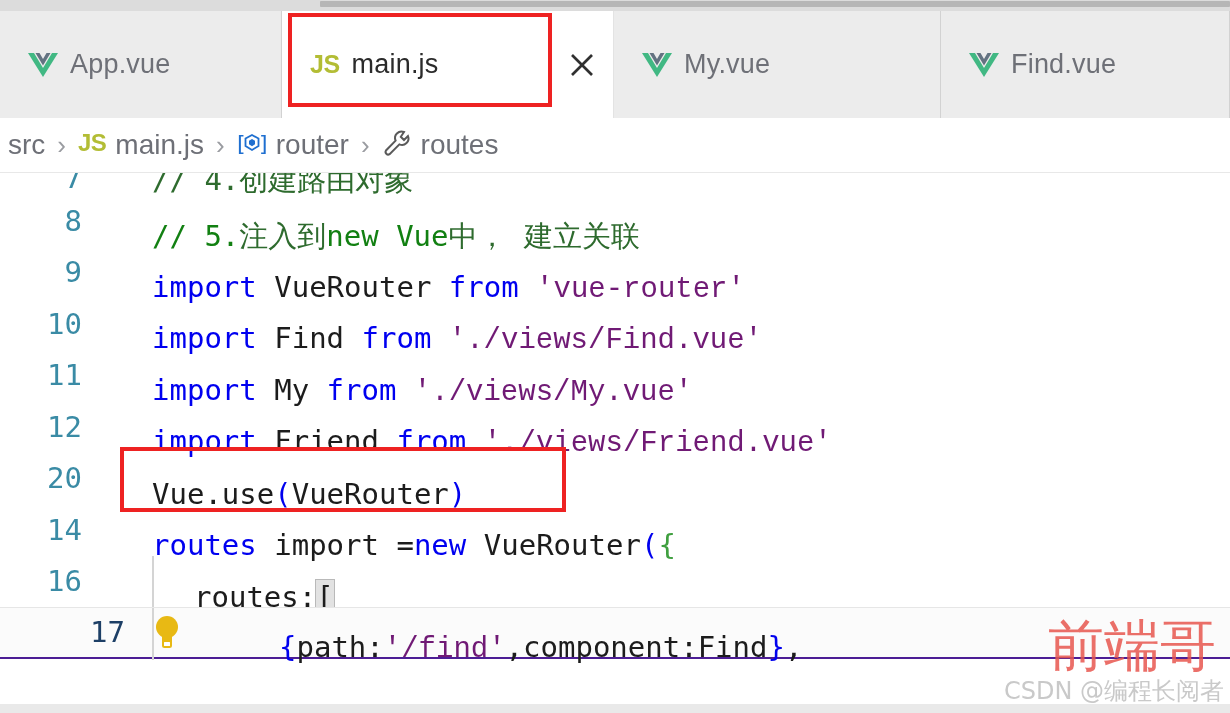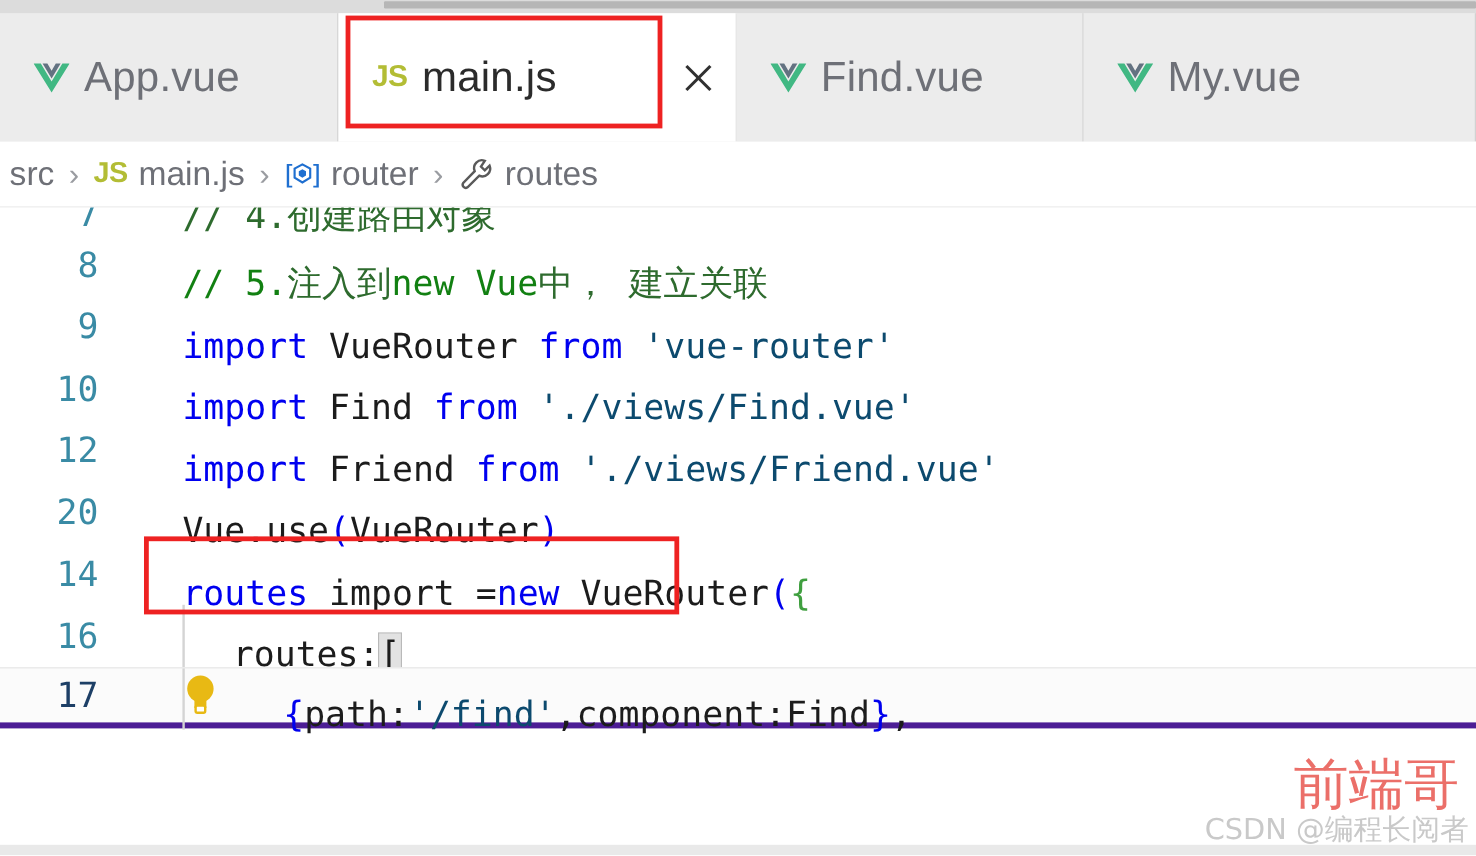--- a/index.html
+++ b/index.html
@@ -53,21 +53,21 @@
     background: #ececec;
     border-right: 1px solid #d2d2d2;
     cursor: pointer;
     user-select: none;
   }
   .tab.active {
     background: #ffffff;
     border-right: 1px solid #e3e3e3;
   }
   .tab-label {
-    font-size: 35px;
+    font-size: 27px;
     color: #6e7077;
     letter-spacing: .2px;
     white-space: nowrap;
   }
   .tab.active .tab-label { color: #2b2b2b; }
 
   .tab-w-app    { width: 282px; }
   .tab-w-main   { width: 332px; }
   .tab-w-my     { width: 327px; }
   .tab-w-find   { width: 289px; }
@@ -106,21 +106,21 @@
     left: 0; top: 118px;
     width: 1230px; height: 55px;
     background: #ffffff;
     display: flex;
     align-items: center;
     padding-left: 8px;
     border-bottom: 1px solid #e8e8e8;
   }
   .crumb {
     display: flex;
-    align-items: center;
+    align-items: flex-start;
     gap: 9px;
     font-size: 28px;
     color: #6e7077;
     cursor: pointer;
     white-space: nowrap;
   }
   .crumb-sep {
     color: #9a9ca1;
     font-size: 26px;
     margin: 0 12px;
@@ -172,49 +172,50 @@
     color: #1c1c1c;
     padding-left: 54px;
     margin-top: 32px;
   }
   .code.indent1 { padding-left: 96px; }
   .code.indent2 { padding-left: 138px; }
 
   .row-current {
     background: #fbfbfb;
     border-top: 1px solid #e6e6e6;
-    border-bottom: 5px solid #4c1d95;
+    border-bottom: 2px solid #4c1d95;
+    padding-left: 43px;
   }
 
   
   .iguide {
     position: absolute;
     left: 152px;
     width: 2px;
     background: #d4d4d4;
   }
 
   
   .t-kw      { color: #0000f0; }
-  .t-str     { color: #0c4a6e; }
+  .t-str     { color: #701a75; font-family: Liberation Mono, monospace; }
   .t-cmt     { color: #128012; }
   .t-cmt-cjk { color: #2e6b2e; }
   .t-punc-b  { color: #0000ee; }
   .t-punc-g  { color: #3f9f3f; }
   .t-plain   { color: #1c1c1c; }
   .bracket-hl {
     background: #e2e2e2;
     outline: 1px solid #b9b9b9;
   }
 
   
   .wm-big {
     position: absolute;
     right: 14px; bottom: 28px;
-    font-size: 46px;
+    font-size: 56px;
     color: #e8574f;
     opacity: .85;
     font-family: "DejaVu Sans", sans-serif;
     pointer-events: none;
     z-index: 30;
     white-space: nowrap;
   }
   .wm-small {
     position: absolute;
     right: 6px; bottom: 6px;
@@ -258,38 +259,38 @@
       <span class="js-icon">JS</span>
       <span class="tab-label">main.js</span>
       <span class="close-icon">
         <svg viewBox="0 0 30 30" width="30" height="30">
           <line x1="5" y1="5" x2="25" y2="25" stroke="#303030" stroke-width="2.6"></line>
           <line x1="25" y1="5" x2="5" y2="25" stroke="#303030" stroke-width="2.6"></line>
         </svg>
       </span>
     </div>
 
+    <div class="tab tab-w-my">
+      <span class="vue-icon">
+        <svg viewBox="0 0 30 26" width="30" height="26">
+          <polygon points="0,1 6,1 15,16 24,1 30,1 15,25" fill="#41b883"></polygon>
+          <polygon points="7.5,1 11.5,1 15,7 18.5,1 22.5,1 15,13.5" fill="#35495e" opacity="0.75"></polygon>
+        </svg>
+      </span>
+      <span class="tab-label">My.vue</span>
+    </div>
+
     <div class="tab tab-w-find">
       <span class="vue-icon">
         <svg viewBox="0 0 30 26" width="30" height="26">
           <polygon points="0,1 6,1 15,16 24,1 30,1 15,25" fill="#41b883"></polygon>
           <polygon points="7.5,1 11.5,1 15,7 18.5,1 22.5,1 15,13.5" fill="#35495e" opacity="0.75"></polygon>
         </svg>
       </span>
       <span class="tab-label">Find.vue</span>
-    </div>
-
-    <div class="tab tab-w-my">
-      <span class="vue-icon">
-        <svg viewBox="0 0 30 26" width="30" height="26">
-          <polygon points="0,1 6,1 15,16 24,1 30,1 15,25" fill="#41b883"></polygon>
-          <polygon points="7.5,1 11.5,1 15,7 18.5,1 22.5,1 15,13.5" fill="#35495e" opacity="0.75"></polygon>
-        </svg>
-      </span>
-      <span class="tab-label">My.vue</span>
     </div>
 
   </div>
 
   <div class="breadcrumb">
 
     <span class="crumb">
       <span>src</span>
     </span>
     <span class="crumb-sep">›</span>
@@ -339,20 +340,24 @@
     <div class="code-row">
       <span class="gutter">9</span>
       <span class="code"><span class="t-kw">import</span><span class="t-plain"> VueRouter </span><span class="t-kw">from</span><span class="t-str"> 'vue-router'</span></span>
     </div>
 
     <div class="code-row">
       <span class="gutter">10</span>
       <span class="code"><span class="t-kw">import</span><span class="t-plain"> Find </span><span class="t-kw">from</span><span class="t-str"> './views/Find.vue'</span></span>
     </div>
 
+    <div class="code-row">
+      <span class="gutter">11</span>
+      <span class="code"><span class="t-kw">import</span><span class="t-plain"> My </span><span class="t-kw">from</span><span class="t-str"> './views/My.vue'</span></span>
+    </div>
 
     <div class="code-row">
       <span class="gutter">12</span>
       <span class="code"><span class="t-kw">import</span><span class="t-plain"> Friend </span><span class="t-kw">from</span><span class="t-str"> './views/Friend.vue'</span></span>
     </div>
 
     <div class="code-row">
       <span class="gutter">20</span>
       <span class="code"><span class="t-plain">Vue.use</span><span class="t-punc-b">(</span><span class="t-plain">VueRouter</span><span class="t-punc-b">)</span></span>
     </div>

